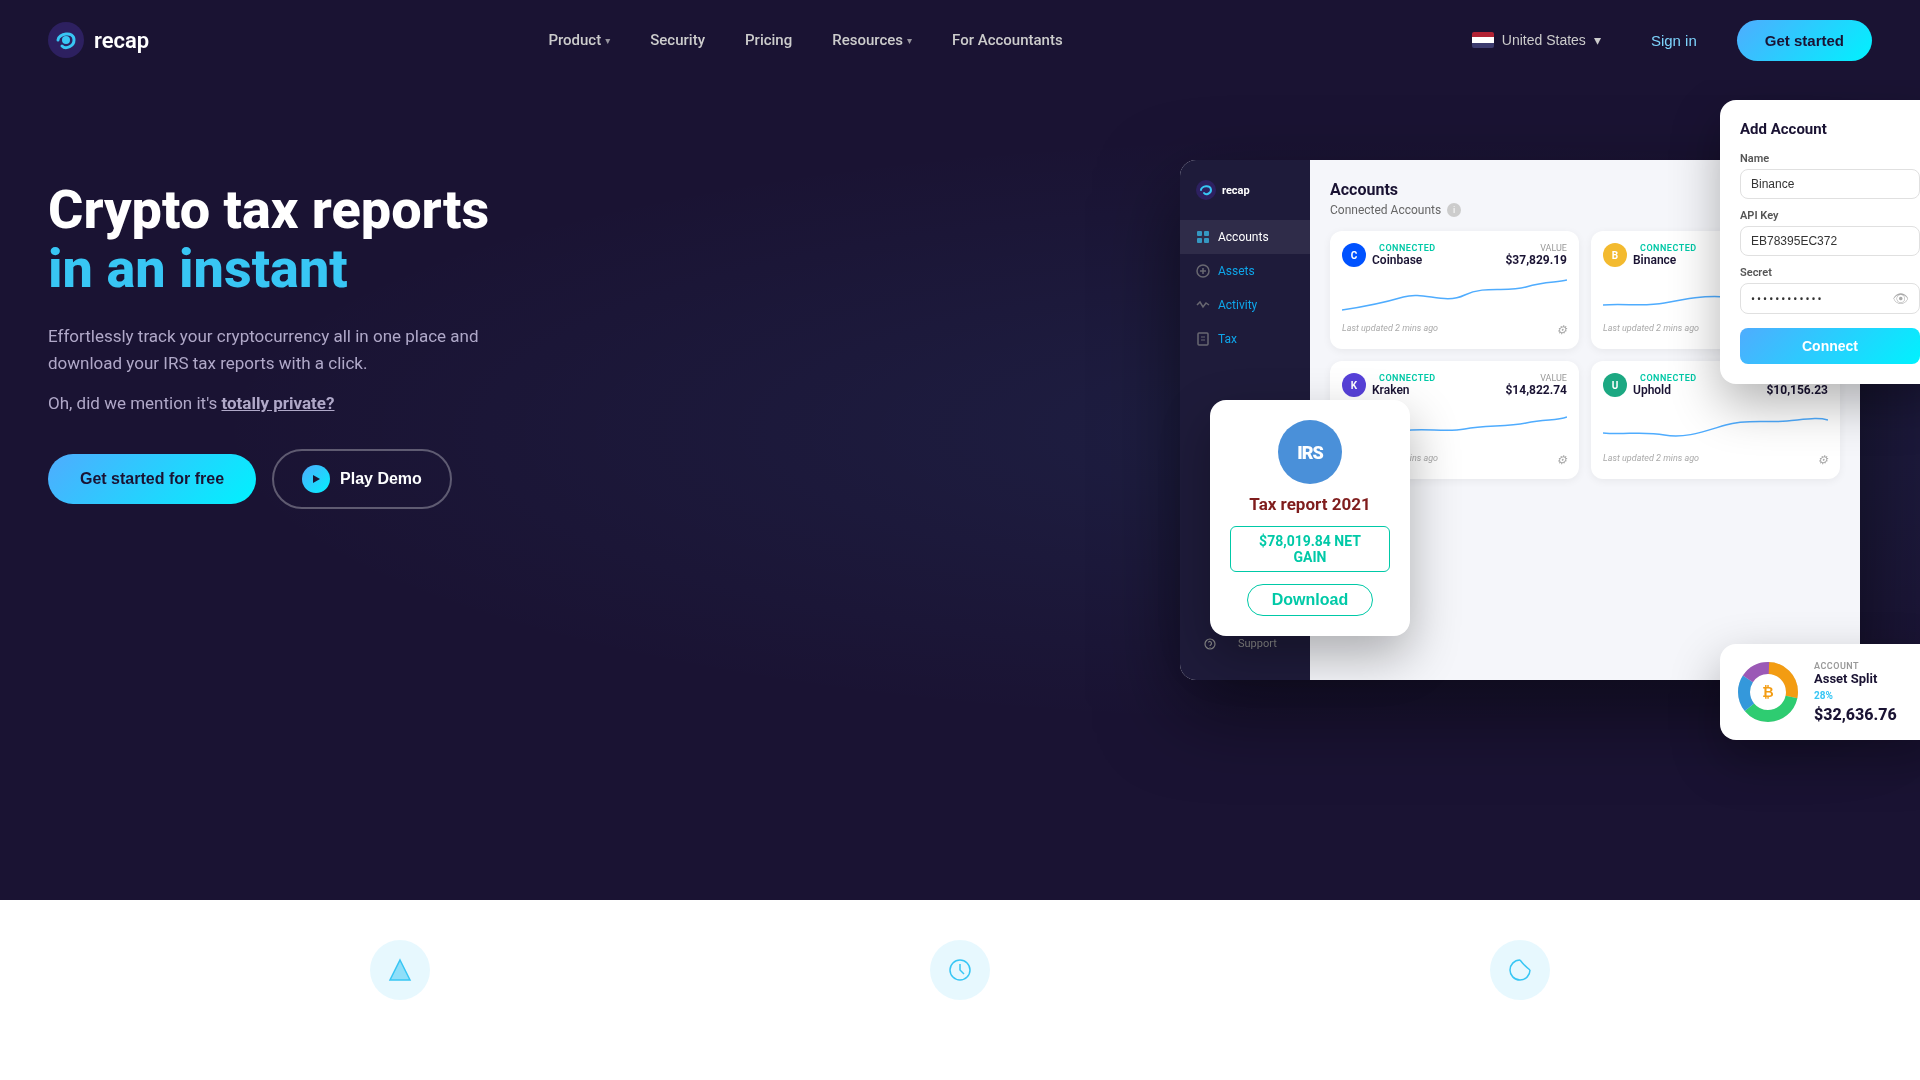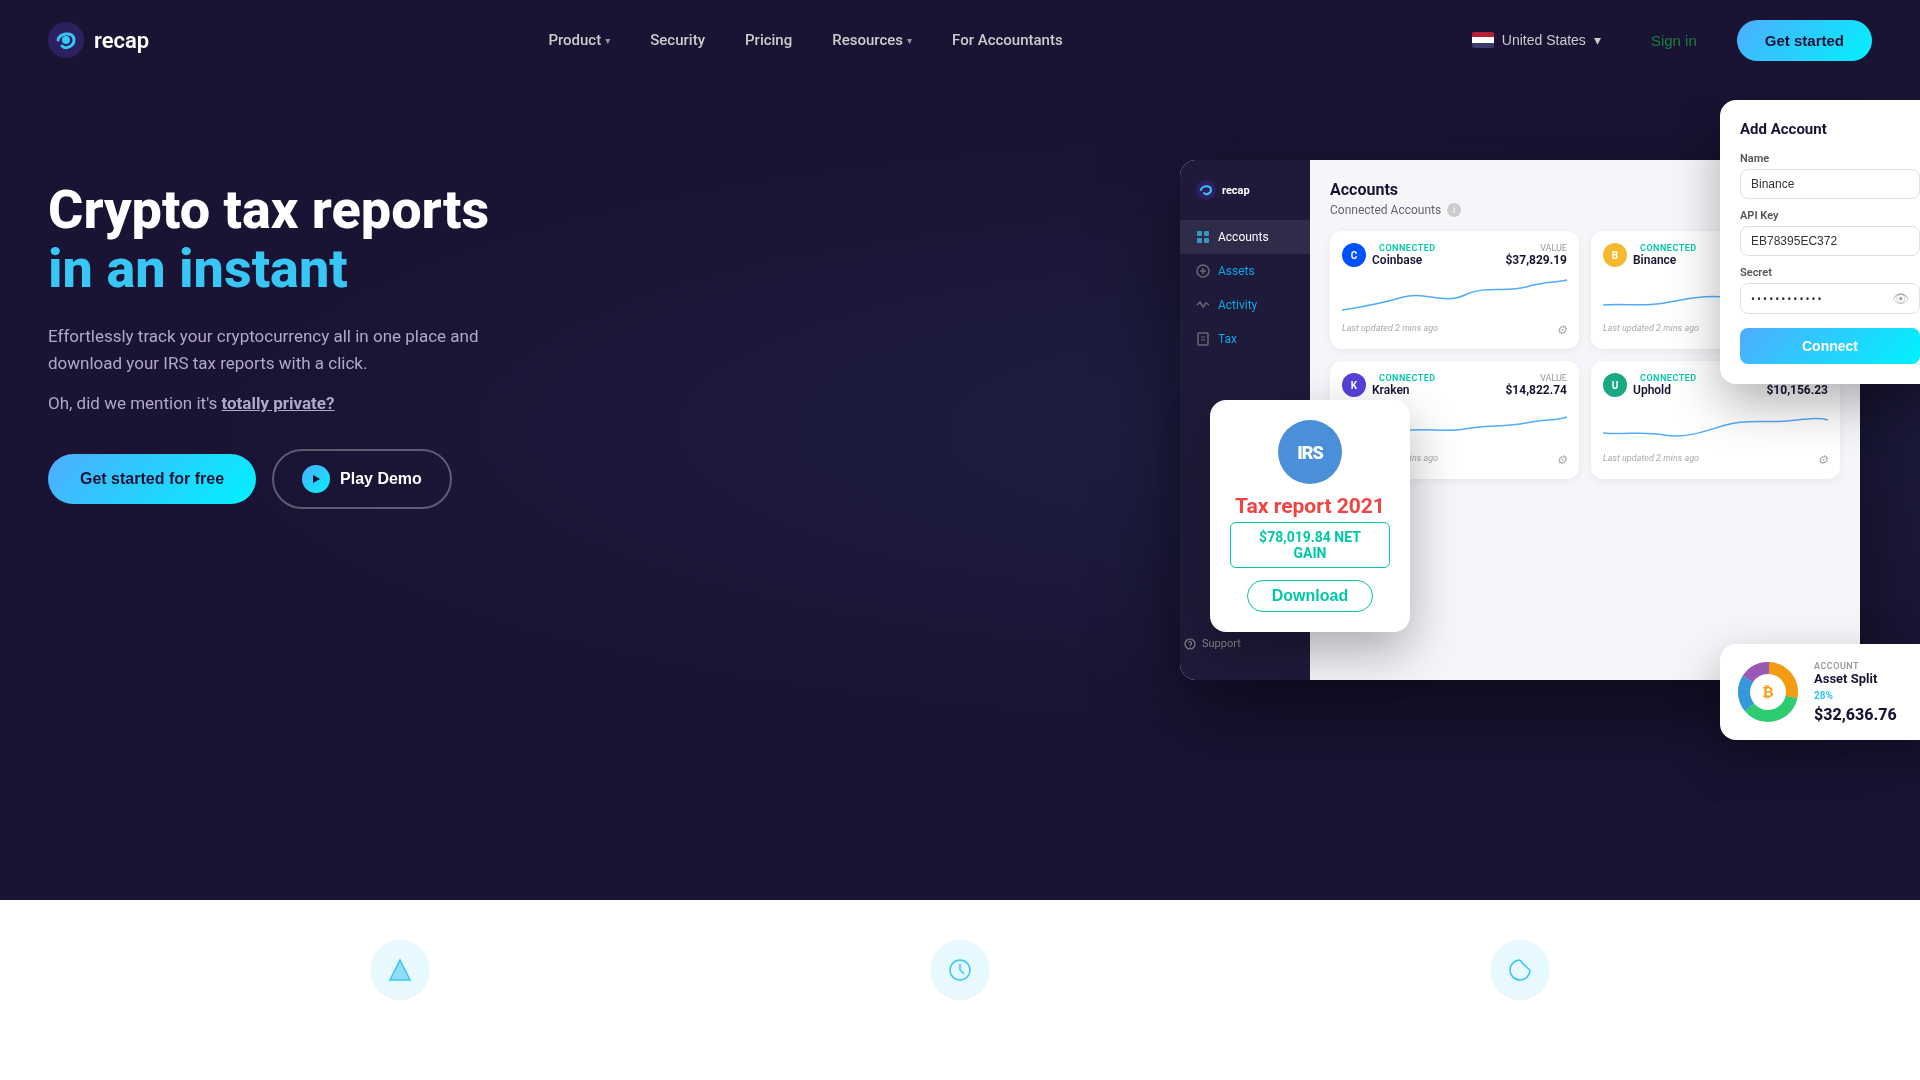--- a/index.html
+++ b/index.html
@@ -81,21 +81,21 @@
       width: 22px;
       height: 16px;
       background: linear-gradient(180deg, #B22234 0%, #B22234 33%, #fff 33%, #fff 66%, #3C3B6E 66%);
       border-radius: 2px;
       position: relative;
       overflow: hidden;
     }
     .signin-btn {
       background: transparent;
       border: none;
-      color: #15803d;
+      color: #7dd3fc;
       font-size: 15px;
       font-weight: 500;
       cursor: pointer;
       padding: 8px 16px;
     }
     .get-started-btn {
       background: linear-gradient(135deg, #4facfe, #00f2fe);
       border: none;
       color: #1a1333;
       font-size: 15px;
@@ -243,22 +243,22 @@
     }
     .sidebar-nav-icon {
       width: 14px;
       height: 14px;
       opacity: 0.7;
     }
     .sidebar-spacer { flex: 1; }
     .sidebar-support {
       display: flex;
       align-items: center;
-      gap: 6px;
-      padding: 10px 4px;
+      gap: 22px;
+      padding: 10px 24px;
       font-size: 11px;
       color: #888;
     }
     .dashboard-main {
       flex: 1;
       padding: 20px;
       overflow: hidden;
     }
     .dashboard-section-title {
       font-size: 16px;
@@ -391,24 +391,24 @@
       border-radius: 50%;
       display: flex;
       align-items: center;
       justify-content: center;
       font-size: 22px;
       font-weight: 900;
       color: #fff;
       letter-spacing: -1px;
     }
     .irs-title {
-      font-size: 21px;
-      font-weight: 700;
-      color: #ef4444;
-      margin-bottom: 4px;
+      font-size: 17px;
+      font-weight: 700;
+      color: #7f1d1d;
+      margin-bottom: 12px;
     }
     .irs-value {
       font-size: 14px;
       font-weight: 700;
       color: #00c9a7;
       border: 1.5px solid #00c9a7;
       border-radius: 6px;
       padding: 6px 12px;
       margin-bottom: 12px;
       display: inline-block;

